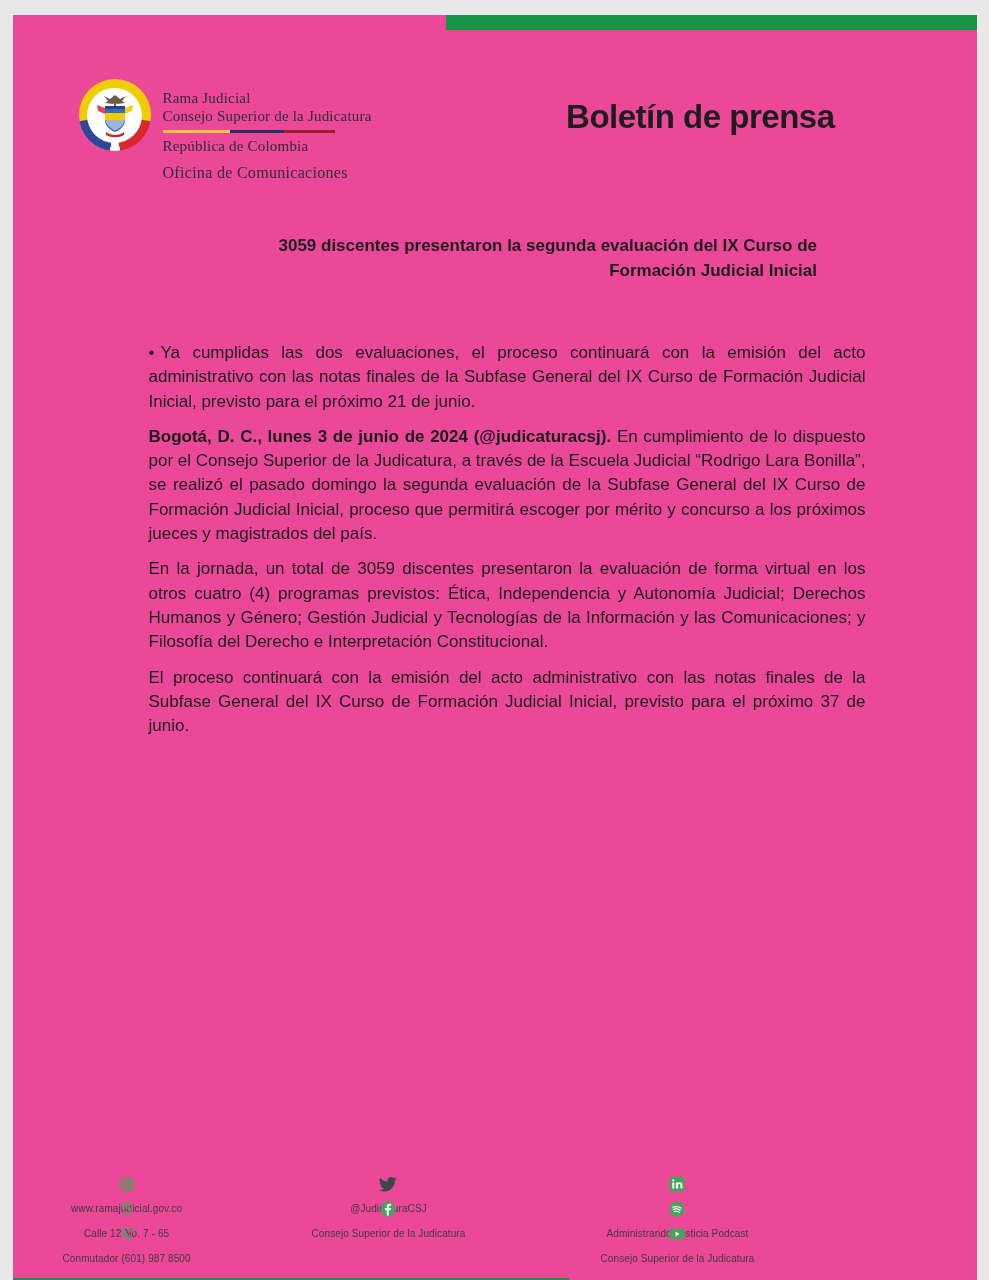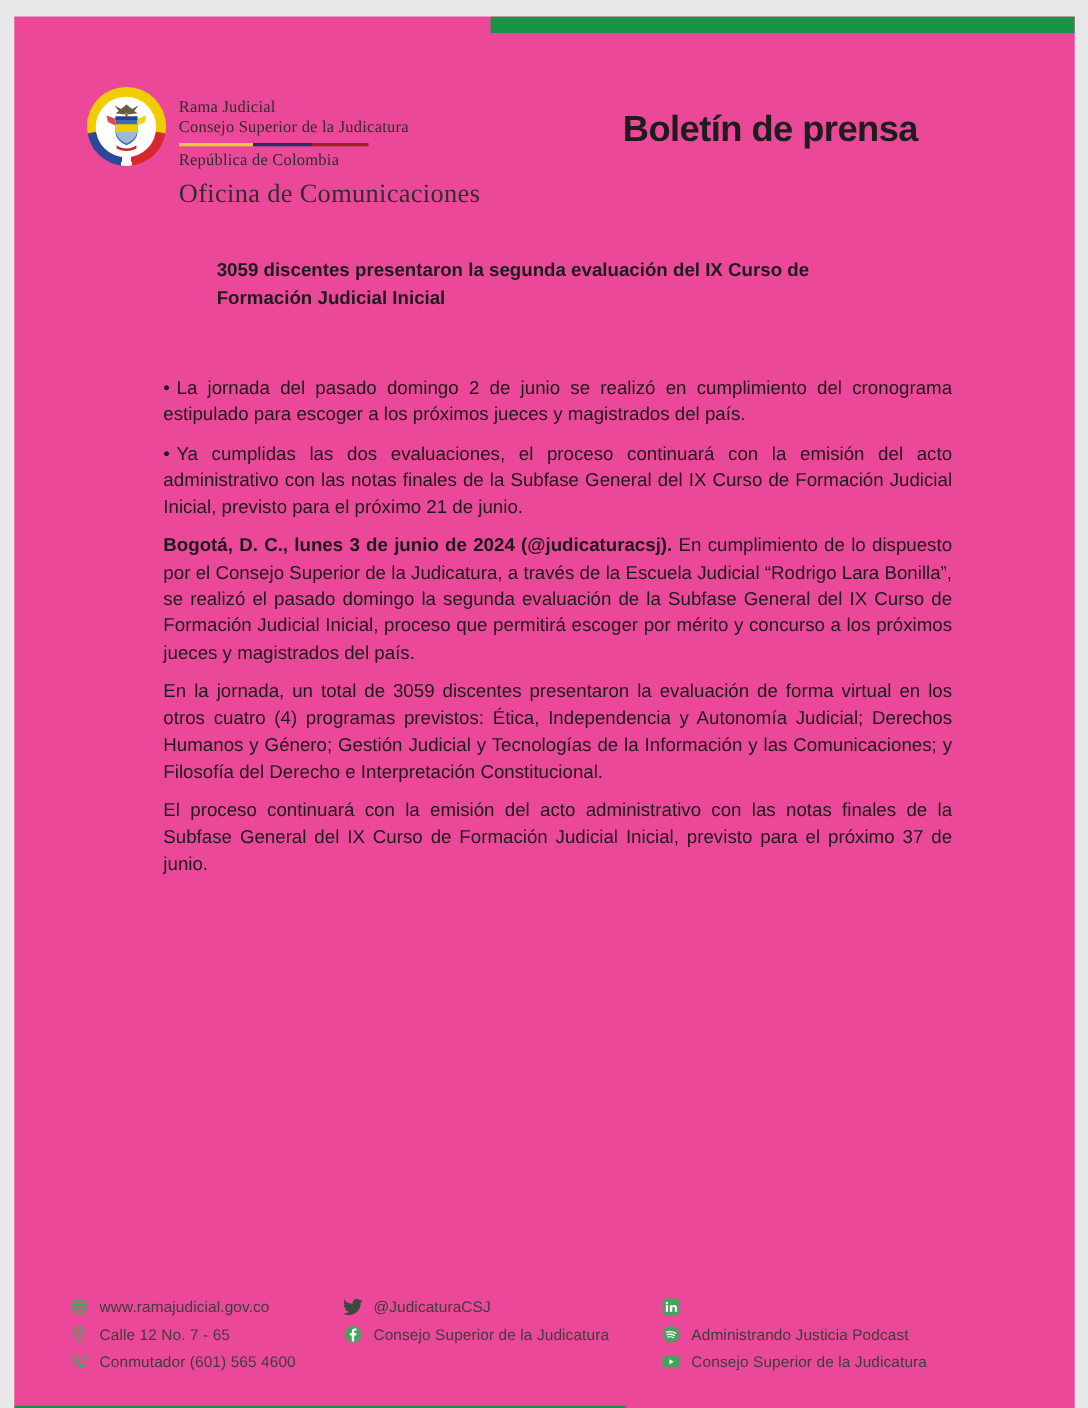--- a/index.html
+++ b/index.html
@@ -32,46 +32,46 @@
     position:absolute;left:150px;top:74px;
     font-family:"Liberation Serif", serif;
     color:#2e2e2e;
   }
   .org-line{font-size:15px;line-height:18px;letter-spacing:.2px;}
   .tricolor{display:flex;width:173px;height:3px;margin:5px 0 4px 0;}
   .tricolor span{height:100%;}
   .tri-y{width:39%;background:var(--line-yellow);}
   .tri-b{width:31%;background:var(--line-blue);}
   .tri-r{width:30%;background:var(--line-red);}
-  .office{font-size:24px;margin-top:9px;color:#2e2e2e;letter-spacing:.3px;}
+  .office{font-size:16px;margin-top:9px;color:#2e2e2e;letter-spacing:.3px;}
   .bulletin{position:absolute;right:142px;top:84px;text-align:right;color:#1f1c1d;}
   .bulletin-title{font-size:33px;font-weight:bold;letter-spacing:-.5px;line-height:36px;}
   .bulletin-number{font-size:21px;font-weight:bold;margin-top:16px;}
 
   
   .article{position:absolute;left:136px;top:218px;width:717px;color:var(--text-dark);}
   .article h1{
-    font-size:17px;font-weight:bold;text-align:left;
+    font-size:17px;font-weight:bold;text-align:right;
     max-width:620px;margin:0 auto 0 auto;line-height:25px;color:#1c1c1c;
   }
   .article .body-copy{margin-top:58px;}
   .article p{
     font-size:17px;line-height:24.3px;text-align:justify;
     margin:0 0 11px 0;
   }
   .article p.last{margin-bottom:0;}
   .bullet-char{margin-right:6px;}
 
   
   .footer{position:absolute;left:0;top:1160px;width:989px;height:85px;color:var(--footer-text);}
   .fcol{position:absolute;top:0;}
   .fcol-contact{left:50px;}
   .fcol-social1{left:299px;}
   .fcol-social2{left:588px;}
-  .frow{display:flex;align-items:center;gap:10px;height:25px;font-size:14px;letter-spacing:.1px;}
+  .frow{display:flex;align-items:center;gap:10px;height:25px;font-size:10px;letter-spacing:.1px;flex-direction:column;}
   .frow svg{flex:0 0 auto;display:block;}
   .icon-stroke{stroke:var(--icon-green);fill:none;stroke-width:1.7;stroke-linecap:round;stroke-linejoin:round;}
   .icon-fill{fill:var(--icon-green);}
   .icon-twitter{fill:var(--twitter-dark);}
 
   a, .frow span{color:var(--footer-text);text-decoration:none;}
 </style>
 </head>
 <body>
 
@@ -114,21 +114,20 @@
   </div>
 
   <div class="bulletin">
     <div class="bulletin-title">Boletín de prensa</div>
   </div>
 
   <div class="article">
     <h1>3059 discentes presentaron la segunda evaluación del IX Curso de Formación Judicial Inicial</h1>
 
     <div class="body-copy">
-      <p><span class="bullet-char">•</span><span>La jornada del pasado domingo 2 de junio se realizó en cumplimiento del cronograma estipulado para escoger a los próximos jueces y magistrados del país.</span></p>
 
       <p><span class="bullet-char">•</span><span>Ya cumplidas las dos evaluaciones, el proceso continuará con la emisión del acto administrativo con las notas finales de la Subfase General del IX Curso de Formación Judicial Inicial, previsto para el próximo 21 de junio.</span></p>
 
       <p><strong>Bogotá, D. C., lunes 3 de junio de 2024 (@judicaturacsj).</strong> <span>En cumplimiento de lo dispuesto por el Consejo Superior de la Judicatura, a través de la Escuela Judicial “Rodrigo Lara Bonilla”, se realizó el pasado domingo la segunda evaluación de la Subfase General del IX Curso de Formación Judicial Inicial, proceso que permitirá escoger por mérito y concurso a los próximos jueces y magistrados del país.</span></p>
 
       <p>En la jornada, un total de 3059 discentes presentaron la evaluación de forma virtual en los otros cuatro (4) programas previstos: Ética, Independencia y Autonomía Judicial; Derechos Humanos y Género; Gestión Judicial y Tecnologías de la Información y las Comunicaciones; y Filosofía del Derecho e Interpretación Constitucional.</p>
 
       <p class="last">El proceso continuará con la emisión del acto administrativo con las notas finales de la Subfase General del IX Curso de Formación Judicial Inicial, previsto para el próximo 37 de junio.</p>
     </div>
   </div>
@@ -150,21 +149,21 @@
           <circle cx="12" cy="8.8" r="2.2"></circle>
         </svg>
         <span>Calle 12 No. 7 - 65</span>
       </div>
       <div class="frow">
         <svg width="18" height="18" viewBox="0 0 24 24" class="icon-stroke">
           <path d="M7.2 3.8c-2 1.2-2.4 3.8-1.2 6.3 1.5 3 3.7 5.4 6.4 7.1 2.4 1.5 4.9 1.3 6-.5l-3.1-2.5-1.9 1.2c-1.8-1.1-3.3-2.7-4.3-4.6l1.4-1.8-3.3-5.2z"></path>
           <path d="M15.8 7.2c1.3.5 2.3 1.6 2.8 3"></path>
           <path d="M17.4 4.6c2 .8 3.6 2.4 4.2 4.5"></path>
         </svg>
-        <span>Conmutador (601) 565 4600</span>
+        <span>Conmutador (601) 987 8500</span>
       </div>
     </div>
 
     <div class="fcol fcol-social1">
       <div class="frow">
         <svg width="18" height="18" viewBox="0 0 24 24">
           <path class="icon-twitter" d="M23.6 4.9c-.9.4-1.8.6-2.8.8 1-.6 1.8-1.6 2.1-2.7-.9.6-2 1-3.1 1.2-.9-1-2.2-1.6-3.6-1.6-2.7 0-4.9 2.2-4.9 4.9 0 .4 0 .8.1 1.1-4.1-.2-7.7-2.2-10.1-5.1-.4.7-.7 1.6-.7 2.5 0 1.7.9 3.2 2.2 4.1-.8 0-1.6-.2-2.2-.6v.1c0 2.4 1.7 4.4 3.9 4.8-.4.1-.8.2-1.3.2-.3 0-.6 0-.9-.1.6 2 2.4 3.4 4.6 3.4-1.7 1.3-3.8 2.1-6.1 2.1-.4 0-.8 0-1.2-.1 2.2 1.4 4.8 2.2 7.5 2.2 9.1 0 14-7.5 14-14v-.6c1-.7 1.8-1.6 2.5-2.6z"></path>
         </svg>
         <span>@JudicaturaCSJ</span>
       </div>

